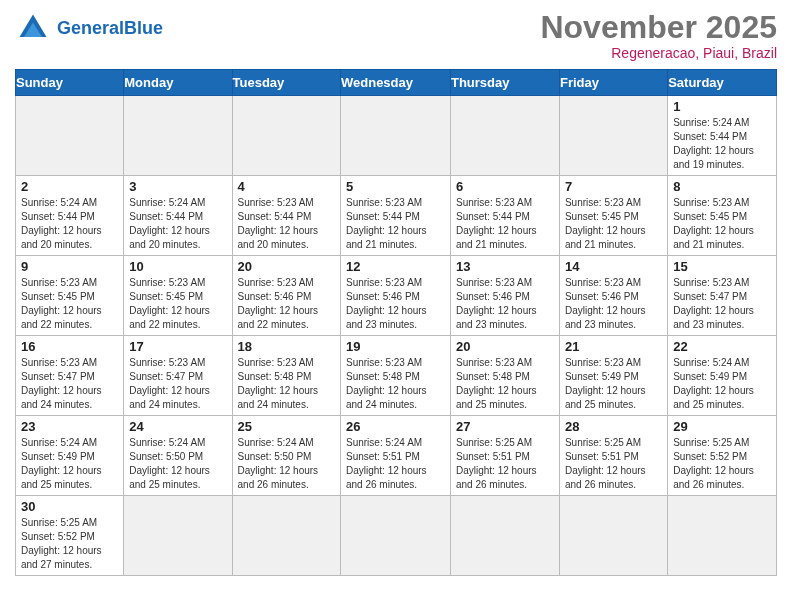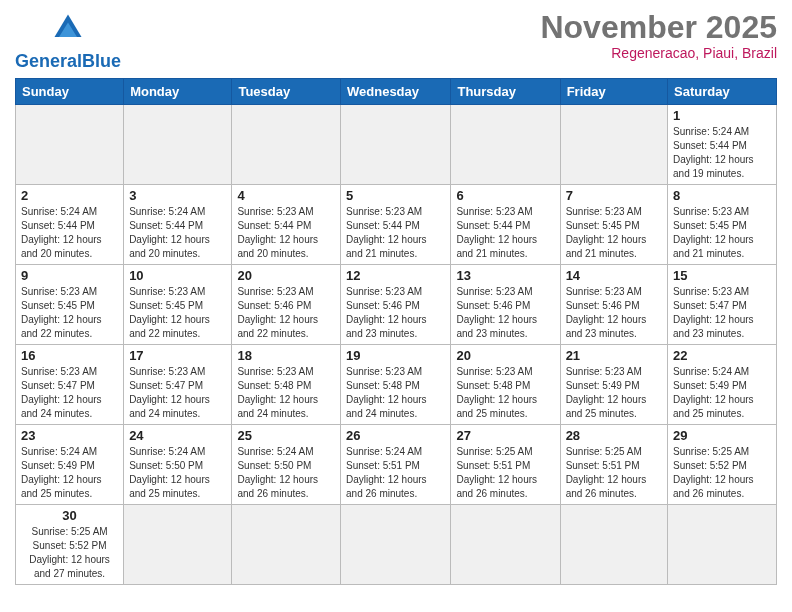--- a/index.html
+++ b/index.html
@@ -19,21 +19,20 @@
     .header {
       display: flex;
       justify-content: space-between;
       align-items: flex-start;
       margin-bottom: 8px;
     }
     .logo {
       display: flex;
       align-items: center;
       gap: 6px;
-      flex-direction: column;
     }
     .logo-text {
       font-size: 18px;
       font-weight: bold;
       color: #333;
       line-height: 1;
     }
     .logo-text span {
       color: #1a6ab5;
     }
@@ -57,21 +56,21 @@
     .calendar {
       width: 100%;
       border-collapse: collapse;
       border: 1px solid #bbb;
     }
     .calendar th {
       background: #1a6ab5;
       color: #fff;
       font-size: 13px;
       font-weight: bold;
-      padding: 5px 6px;
+      padding: 5px 0;
       text-align: left;
       border: 1px solid #1558a0;
     }
     .calendar td {
       border: 1px solid #bbb;
       vertical-align: top;
       padding: 3px 5px;
       width: 113px;
       height: 78px;
       font-size: 10px;
@@ -87,21 +86,20 @@
       margin-bottom: 2px;
       color: #222;
     }
     .day-info {
       font-size: 10px;
       color: #333;
       line-height: 1.4;
     }
     .last-row td {
       height: 60px;
-      text-align: center;
     }
   </style>
 </head>
 <body>
 
 <div class="page">
   <div class="header">
     <div class="logo">
       <svg class="logo-icon" viewBox="0 0 40 40">
         <polygon points="20,5 35,30 5,30" fill="#1a6ab5"></polygon>

